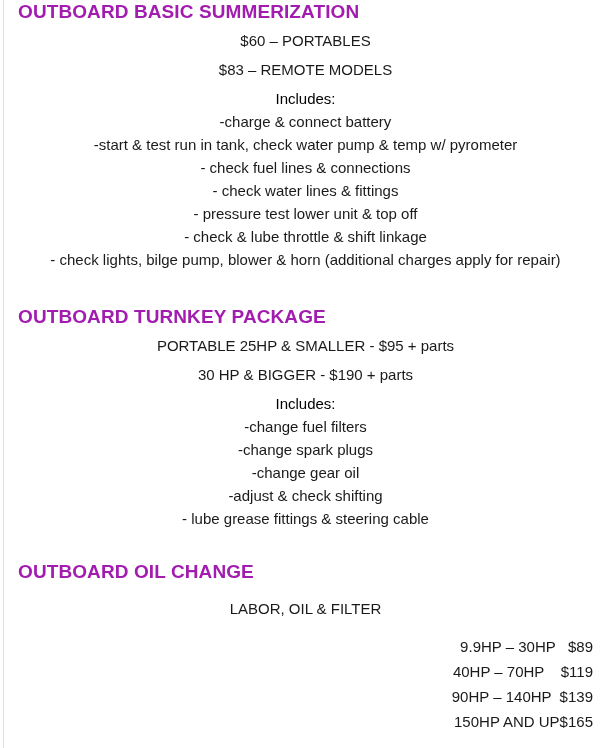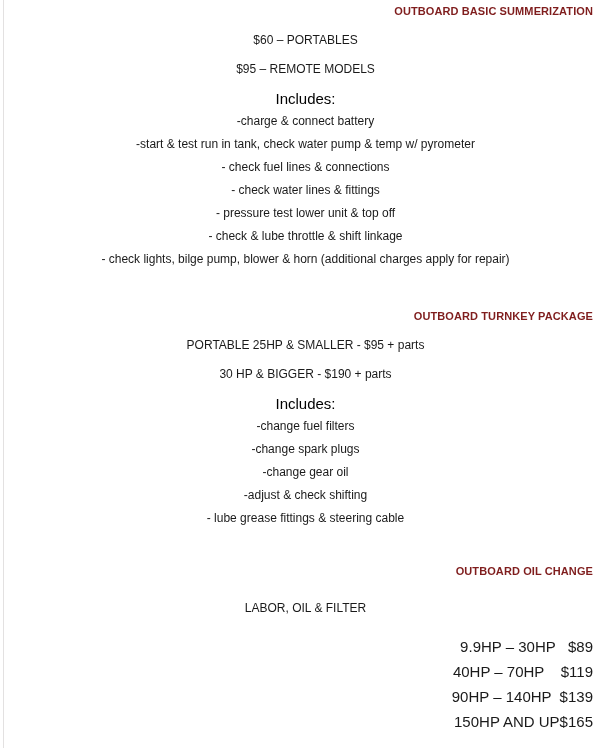--- a/index.html
+++ b/index.html
@@ -28,33 +28,33 @@
 
   .page {
     position: relative;
     padding: 0 18px;
     box-sizing: border-box;
     width: 611px;
   }
 
   .line {
     text-align: center;
-    font-size: 12px;
+    font-size: 15px;
     line-height: 23px;
     color: #1a1a1a;
     white-space: pre-wrap;
   }
 
   .heading {
-    text-align: right;
-    font-size: 11px;
+    text-align: left;
+    font-size: 19px;
     line-height: 23px;
     font-weight: bold;
     letter-spacing: 0.1px;
-    color: #7f1d1d;
+    color: #a21caf;
   }
 
   .includes {
     text-align: center;
     font-size: 15px;
     line-height: 23px;
     font-weight: normal;
     color: #000000;
   }
 
@@ -80,21 +80,21 @@
 
 <div class="page-edge-rule"></div>
 
 <div class="page">
 
   <div class="section">
     <div class="heading">OUTBOARD BASIC SUMMERIZATION</div>
     <div class="gap-sm"></div>
     <div class="line">$60 – PORTABLES</div>
     <div class="gap-sm"></div>
-    <div class="line">$95 – REMOTE MODELS</div>
+    <div class="line">$83 – REMOTE MODELS</div>
     <div class="gap-sm"></div>
     <div class="includes">Includes:</div>
     <div class="line">-charge &amp; connect battery</div>
     <div class="line">-start &amp; test run in tank, check water pump &amp; temp w/ pyrometer</div>
     <div class="line">- check fuel lines &amp; connections</div>
     <div class="line">- check water lines &amp; fittings</div>
     <div class="line">- pressure test lower unit &amp; top off</div>
     <div class="line">- check &amp; lube throttle &amp; shift linkage</div>
     <div class="line">- check lights, bilge pump, blower &amp; horn (additional charges apply for repair)</div>
   </div>

